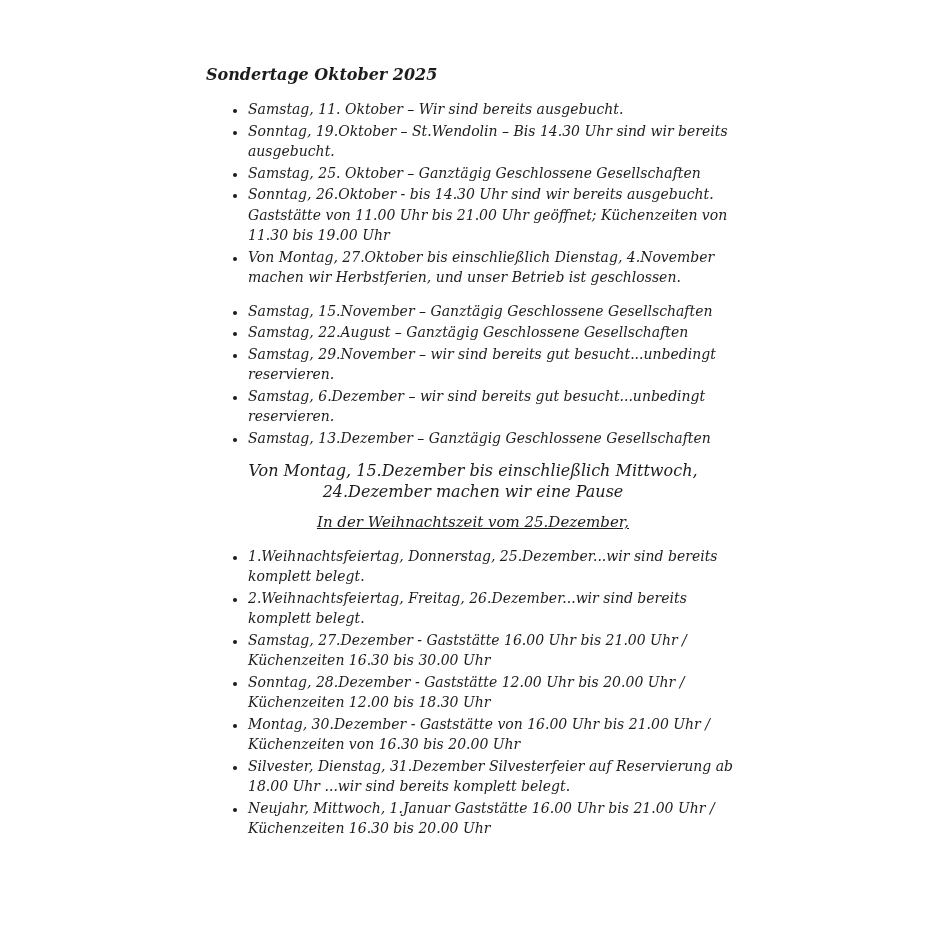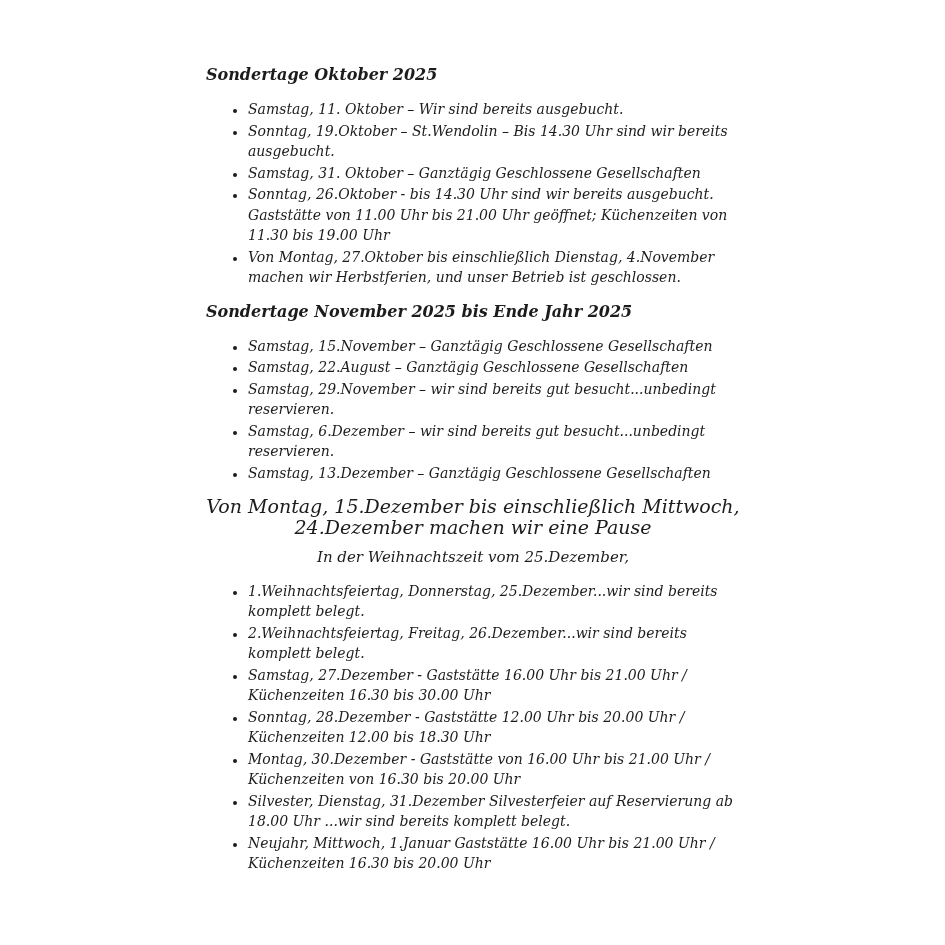--- a/index.html
+++ b/index.html
@@ -37,50 +37,50 @@
   }
   ul.bullet-list li {
     margin: 0 0 1px 0;
     padding-left: 1px;
   }
   ul.bullet-list li::marker {
     font-size: 12px;
   }
   .center-para {
     text-align: center;
-    font-size: 19px;
+    font-size: 16px;
     line-height: 20.5px;
     margin: 13px 0 10px 0;
   }
   .underline-heading {
     text-align: center;
     font-size: 15px;
     line-height: 21.5px;
     margin: 0 0 12px 0;
   }
   .underline-heading span {
+    text-decoration: underline;
     margin-top: 48px;
   }
 </style>
 </head>
 <body style="color: rgb(28, 28, 28);">
 
 <div class="page">
 
   <h2 class="section-heading">Sondertage Oktober 2025</h2>
 
   <ul class="bullet-list">
       <li>Samstag, 11. Oktober – Wir sind bereits ausgebucht.</li>
       <li>Sonntag, 19.Oktober – St.Wendolin – Bis 14.30 Uhr sind wir bereits ausgebucht.</li>
-      <li>Samstag, 31. Oktober – Ganztägig Geschlossene Gesellschaften</li>
+      <li>Samstag, 25. Oktober – Ganztägig Geschlossene Gesellschaften</li>
       <li>Sonntag, 26.Oktober - bis 14.30 Uhr sind wir bereits ausgebucht. Gaststätte von 11.00 Uhr bis 21.00 Uhr geöffnet; Küchenzeiten von 11.30 bis 19.00 Uhr</li>
       <li>Von Montag, 27.Oktober bis einschließlich Dienstag, 4.November machen wir Herbstferien, und unser Betrieb ist geschlossen.</li>
     </ul>
 
-  <h2 class="section-heading">Sondertage November 2025 bis Ende Jahr 2025</h2>
 
   <ul class="bullet-list">
       <li>Samstag, 15.November – Ganztägig Geschlossene Gesellschaften</li>
       <li>Samstag, 22.August – Ganztägig Geschlossene Gesellschaften</li>
       <li>Samstag, 29.November – wir sind bereits gut besucht...unbedingt reservieren.</li>
       <li>Samstag, 6.Dezember – wir sind bereits gut besucht...unbedingt reservieren.</li>
       <li>Samstag, 13.Dezember – Ganztägig Geschlossene Gesellschaften</li>
     </ul>
 
   <p class="center-para">Von Montag, 15.Dezember bis einschließlich Mittwoch, 24.Dezember machen wir eine Pause</p>

